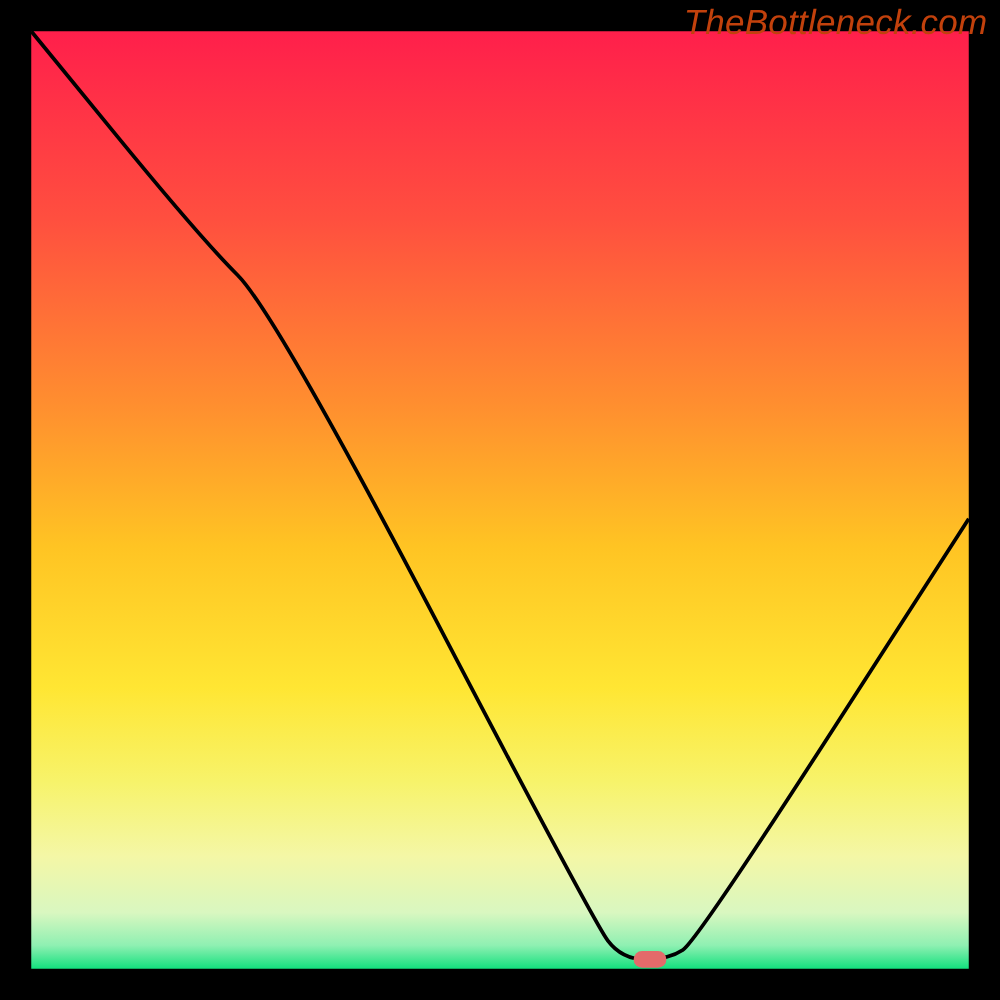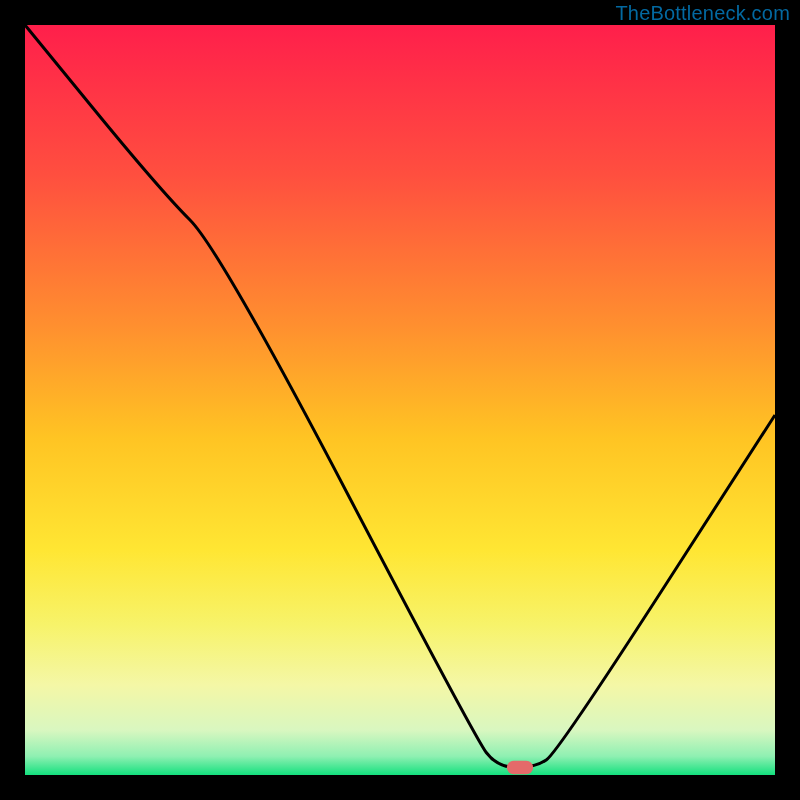--- a/index.html
+++ b/index.html
@@ -13,24 +13,25 @@
   .stage {
     position: relative;
     width: 800px;
     height: 800px;
     background: #000;
   }
   .watermark {
     position: absolute;
     top: 2px;
     right: 10px;
-    color: #0369a1;
-    font-size: 20px;
+    color: #c2410c;
+    font-size: 28px;
     font-weight: 500;
     letter-spacing: 0.2px;
+    font-style: italic;
   }
   svg {
     position: absolute;
     top: 0;
     left: 0;
   }
 </style>
 </head>
 <body>
 

